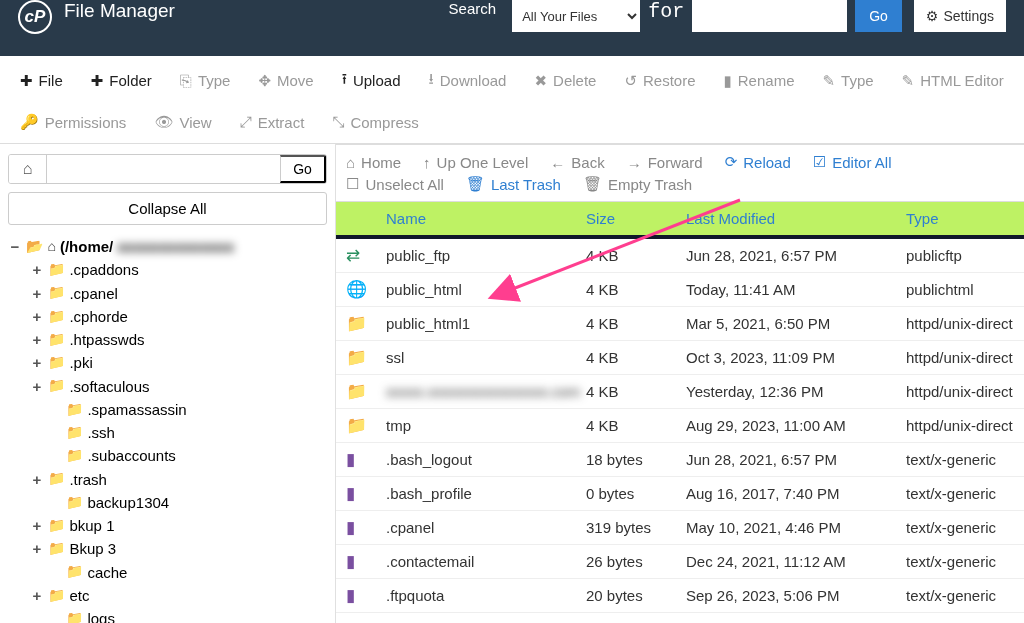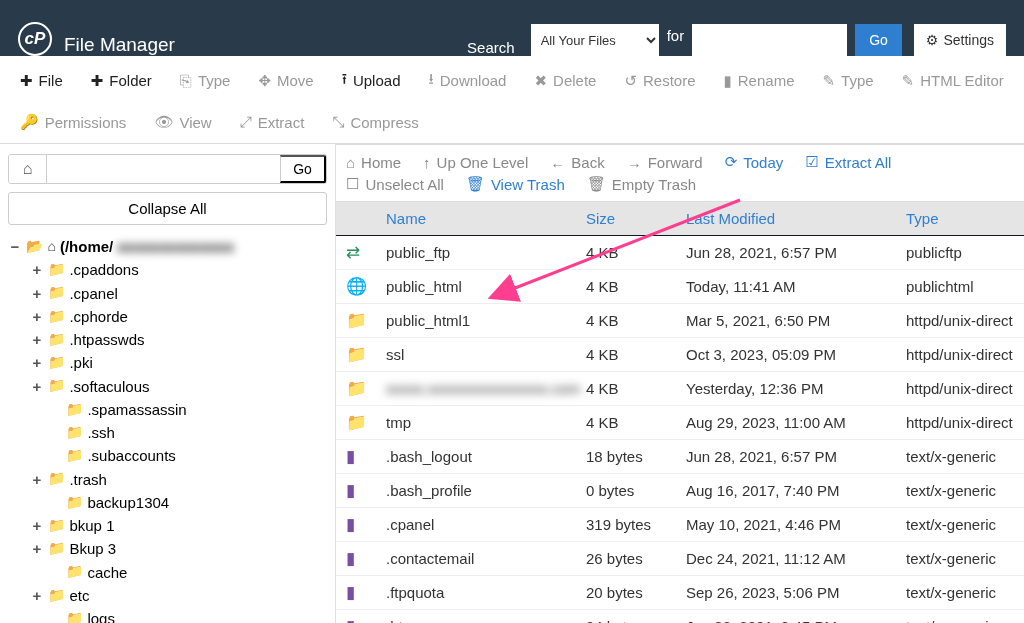--- a/index.html
+++ b/index.html
@@ -1,25 +1,25 @@
 <!DOCTYPE html>
 <html><head>
 <meta charset="utf-8">
 <style>
 * { box-sizing: border-box; margin: 0; padding: 0; font-family: -apple-system, BlinkMacSystemFont, "Segoe UI", Arial, sans-serif; }
 body { background: #f5f5f5; width: 1024px; height: 623px; overflow: hidden; position: relative; }
 
 
-.top-header { background: #293a4a; height: 56px; display: flex; align-items: flex-end; padding: 0 18px; color: #fff; }
+.top-header { background: #293a4a; height: 56px; display: flex; align-items: flex-start; padding: 0 18px; color: #fff; }
 .cp-logo { width: 34px; height: 34px; border: 2.5px solid #fff; border-radius: 50%; display: flex; align-items: center; justify-content: center; font-style: italic; font-weight: 700; font-size: 17px; margin-right: 12px; }
 .app-title { font-size: 19px; font-weight: 400; }
 .header-spacer { flex: 1; }
 .search-label { font-size: 15px; margin-right: 16px; }
 .search-select { height: 32px; width: 128px; font-size: 13px; border: none; padding: 8px 6px; background: #fff; color: #333; }
-.for-label { font-size: 15px; margin: 12px 8px; }
+.for-label { font-size: 20px; margin: 0 8px; font-family: Liberation Mono, monospace; }
 .search-input { height: 32px; width: 155px; border: none; padding: 0 8px; font-size: 14px; }
 .go-btn { height: 32px; background: #2f7fd1; color: #fff; border: none; padding: 0 14px; font-size: 14px; margin-left: 8px; cursor: pointer; }
 .settings-btn { height: 32px; background: #fff; color: #333; border: none; padding: 0 12px; font-size: 14px; margin-left: 12px; cursor: pointer; display: flex; align-items: center; gap: 5px; }
 
 
 .toolbar { background: #fff; border-bottom: 1px solid #ddd; display: flex; flex-wrap: wrap; padding: 6px 8px; gap: 4px; }
 .tb-btn { display: flex; align-items: center; gap: 6px; padding: 6px 12px; font-size: 15px; color: #999; cursor: pointer; }
 .tb-btn.dark { color: #222; }
 .tb-btn .ico { font-size: 15px; }
 
@@ -45,21 +45,21 @@
 .indent-2 { padding-left: 40px; }
 .blur-text { filter: blur(4px); }
 
 
 .right-panel { flex: 1; display: flex; flex-direction: column; background: #fff; }
 .nav-bar { display: flex; flex-wrap: wrap; padding: 8px 10px; gap: 2px 22px; border: 1px solid #ddd; border-right: none; border-left: none; }
 .nav-btn { display: flex; align-items: center; gap: 6px; font-size: 15px; color: #888; cursor: pointer; }
 .nav-btn.blue { color: #2f7fd1; }
 
 .file-table { flex: 1; overflow: hidden; position: relative; }
-.ft-head { display: grid; grid-template-columns: 40px 200px 100px 220px 1fr; padding: 8px 10px; font-size: 15px; color: #2f7fd1; border-bottom: 1px solid #0f172a; background: #e5e5e5; }
+.ft-head { display: grid; grid-template-columns: 40px 200px 100px 220px 1fr; padding: 8px 10px; font-size: 15px; color: #2f7fd1; border-bottom: 4px solid #0f172a; background: #bef264; }
 .ft-head > div { cursor: pointer; }
 .ft-row { display: grid; grid-template-columns: 40px 200px 100px 220px 1fr; padding: 6px 10px; font-size: 15px; color: #333; border-bottom: 1px solid #eee; align-items: center; cursor: pointer; }
 .ft-row .folder-cell { color: #f0a030; font-size: 17px; }
 .ft-row .file-cell { color: #7a4fa0; font-size: 17px; }
 .ft-row .globe-cell { color: #2f7fd1; font-size: 17px; }
 .ft-row .sync-cell { color: #2a9060; font-size: 17px; }
 .row-name { white-space: nowrap; overflow: hidden; }
 .blur-row { filter: blur(4px); }
 
 
@@ -266,34 +266,34 @@
       <div class="nav-btn">
           <span>←</span>
           <span>Back</span>
         </div>
       <div class="nav-btn">
           <span>→</span>
           <span>Forward</span>
         </div>
       <div class="nav-btn blue">
           <span>⟳</span>
-          <span>Today</span>
+          <span>Reload</span>
         </div>
       <div class="nav-btn blue">
           <span>☑</span>
-          <span>Extract All</span>
+          <span>Editor All</span>
         </div>
       <div style="flex-basis:100%;height:0"></div>
       <div class="nav-btn">
           <span>☐</span>
           <span>Unselect All</span>
         </div>
       <div class="nav-btn blue">
           <span>🗑</span>
-          <span>View Trash</span>
+          <span>Last Trash</span>
         </div>
       <div class="nav-btn">
           <span>🗑</span>
           <span>Empty Trash</span>
         </div>
     </div>
 
     <div class="file-table">
       <div class="ft-head">
         <div></div>
@@ -321,21 +321,21 @@
             <div class="folder-cell">📁</div>
             <div class="row-name">public_html1</div>
             <div>4 KB</div>
             <div>Mar 5, 2021, 6:50 PM</div>
             <div>httpd/unix-direct</div>
           </div>
           <div class="ft-row">
             <div class="folder-cell">📁</div>
             <div class="row-name">ssl</div>
             <div>4 KB</div>
-            <div>Oct 3, 2023, 05:09 PM</div>
+            <div>Oct 3, 2023, 11:09 PM</div>
             <div>httpd/unix-direct</div>
           </div>
           <div class="ft-row">
             <div class="folder-cell">📁</div>
             <div class="row-name blur-row">xxxxx.xxxxxxxxxxxxxxxx.com</div>
             <div>4 KB</div>
             <div>Yesterday, 12:36 PM</div>
             <div>httpd/unix-direct</div>
           </div>
           <div class="ft-row">

